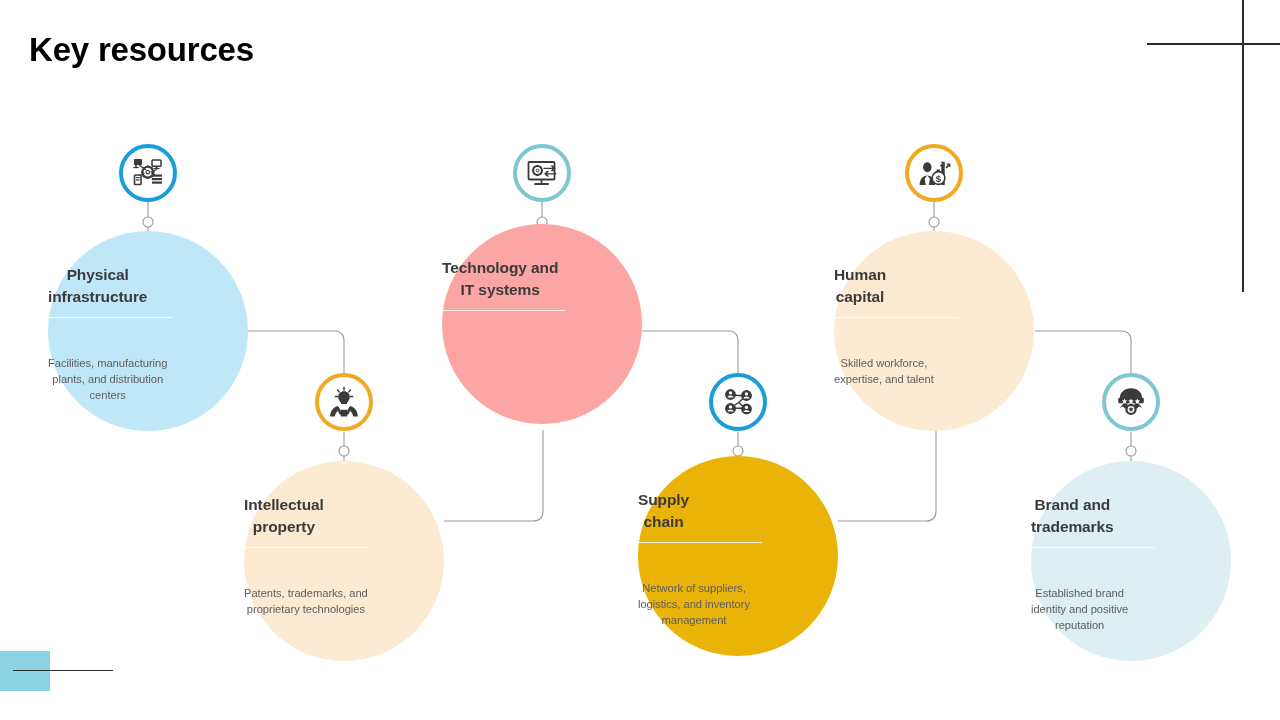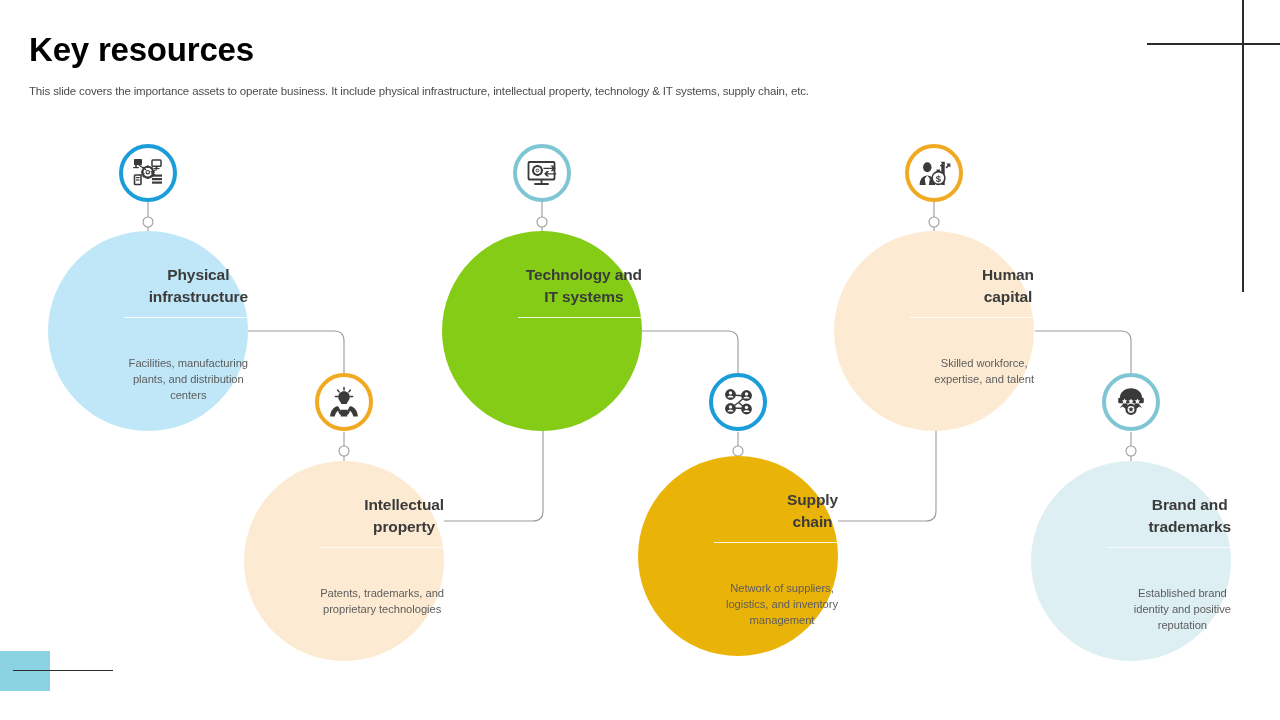--- a/index.html
+++ b/index.html
@@ -55,21 +55,21 @@
   }
   #connectors path { fill: none; stroke: #9b9b9b; stroke-width: 1.1px; }
   #connectors line.stem { stroke: #9b9b9b; stroke-width: 1.1px; }
   #connectors circle.node { fill: #ffffff; stroke: #9b9b9b; stroke-width: 1.1px; }
 
   .bubble {
     position: absolute;
     border-radius: 50%;
     display: flex;
     flex-direction: column;
-    align-items: flex-end;
+    align-items: flex-start;
     justify-content: flex-start;
     text-align: center;
   }
   .bubble-title {
     font-size: 15.5px; font-weight: 700; color: #3b3b3b;
     line-height: 1.42; letter-spacing: -0.1px;
     white-space: pre-line;
   }
   .bubble-divider {
     width: 124px; height: 1px;
@@ -92,21 +92,20 @@
     display: flex; align-items: center; justify-content: center;
   }
   .icon-ring svg { display: block; }
 </style>
 </head>
 <body>
 
 <div id="slide">
 
   <div id="page-title">Key resources</div>
-  <div id="page-subtitle">This slide covers the importance assets to operate business. It include physical infrastructure, intellectual property, technology &amp; IT systems, supply chain, etc.</div>
 
   <div id="crosshair-v"></div>
   <div id="crosshair-h"></div>
   <div id="corner-square"></div>
   <div id="corner-rule"></div>
 
   <svg id="connectors" viewBox="0 0 1280 720">
 
     <path d="M 248 331 L 334 331 Q 344 331 344 341 L 344 374"></path>
 
@@ -209,21 +208,21 @@
                  c-1.9 1.6 -3 3.9 -3.2 5.7 z"></path>
         <path d="M29.8 30.5 c0 -4.6 -2.4 -8.4 -6.1 -10 c-1.3 -0.6 -2.4 0.1 -2.8 1.2 l-2.3 5.4
                  c-0.3 0.8 0.1 1.5 0.9 1.5 c0.7 0 1.1 -0.5 1.4 -1.2 l1.1 -2.6
                  c1.9 1.6 3 3.9 3.2 5.7 z"></path>
         <path d="M12.2 23.8 l3.8 0 l0 6.7 l-3.2 0 z"></path>
         <path d="M19.8 23.8 l-3.8 0 l0 6.7 l3.2 0 z"></path>
       </g>
     </svg>
   </div>
 
-  <div class="bubble" id="bubble-2" style="left: 442px; top: 231px; width: 200px; height: 200px; background: #84cc16; padding-top: 33px;">
+  <div class="bubble" id="bubble-2" style="left: 442px; top: 224px; width: 200px; height: 200px; background: #fca5a5; padding-top: 33px;">
     <div class="bubble-title">Technology and
 IT systems</div>
     <div class="bubble-divider"></div>
   </div>
   <div class="icon-ring" id="ring-2" style="left: 513px; top: 144px; border: 4px solid rgb(127, 198, 212);">
     <svg width="33" height="33" viewBox="0 0 33 33">
       <g fill="none" stroke="#3a3a3a">
         <rect x="2.5" y="5" width="26" height="17.5" rx="1" stroke-width="1.8"></rect>
         <line x1="15.5" y1="22.5" x2="15.5" y2="26.5" stroke-width="1.8"></line>
         <line x1="9" y1="27" x2="22" y2="27" stroke-width="1.8" stroke-linecap="round"></line>

